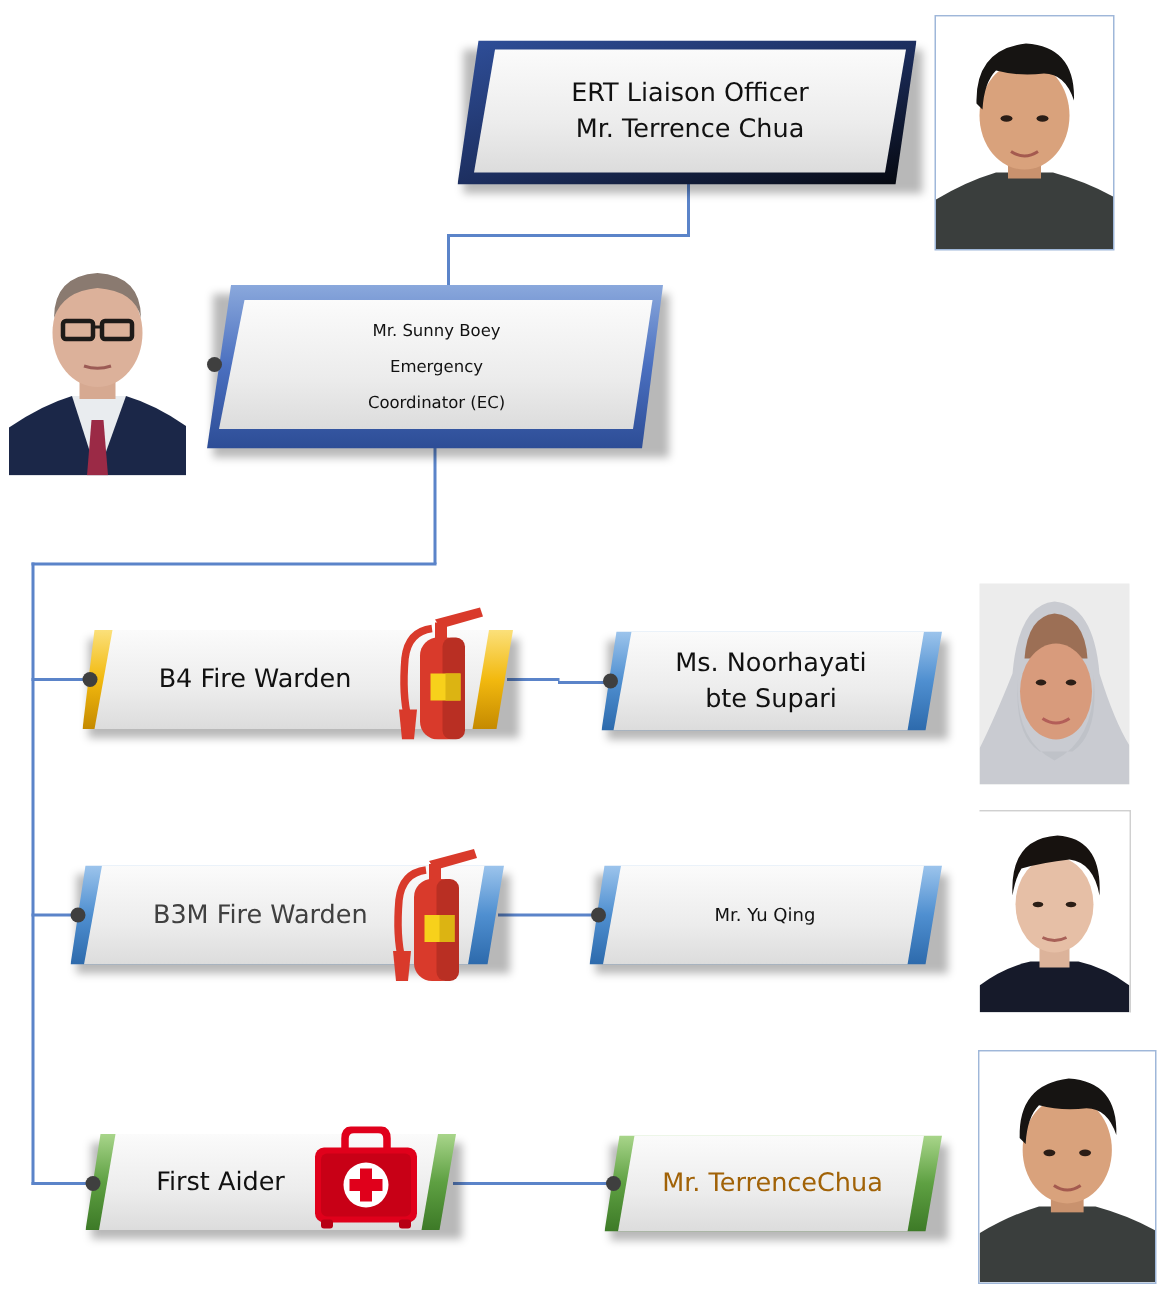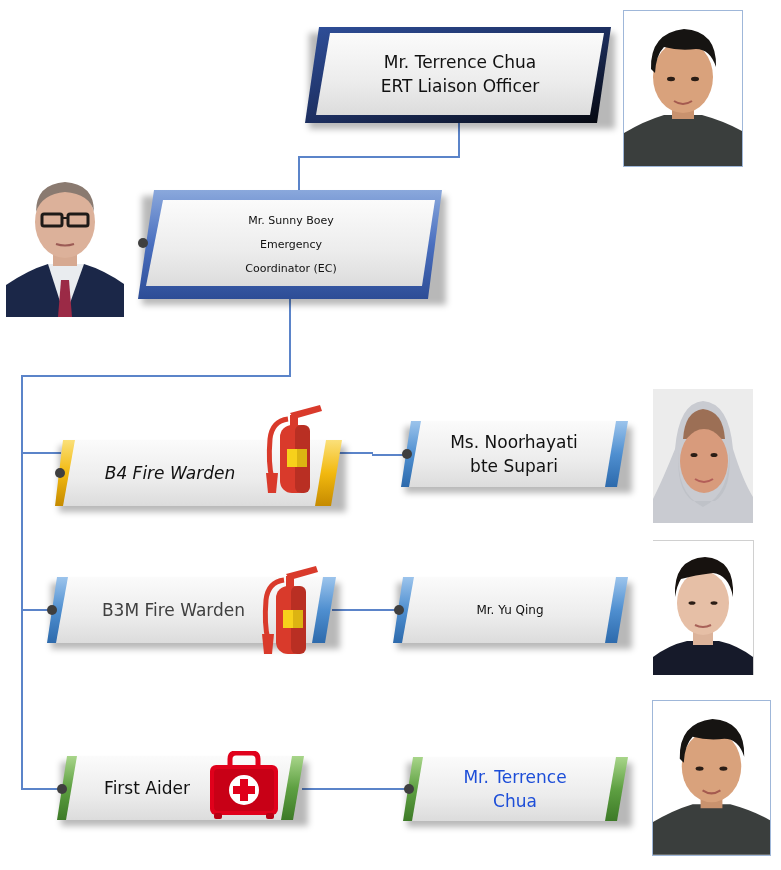--- a/index.html
+++ b/index.html
@@ -48,22 +48,22 @@
       <linearGradient id="gFace" x1="0" y1="0" x2="0" y2="1">
         <stop offset="0" stop-color="#fbfbfb"></stop>
         <stop offset="0.6" stop-color="#ececec"></stop>
         <stop offset="1" stop-color="#dcdcdc"></stop>
       </linearGradient>
     </defs>
     <polygon points="14,0 306,0 292,96 0,96" fill="url(#gTop)"></polygon>
     <polygon points="25,6 299,6 285,88 11,88" fill="url(#gFace)"></polygon>
   </svg>
   <div class="abs" style="left:30px;top:16px;width:250px;height:62px;display:flex;flex-direction:column;align-items:center;justify-content:center;font-size:17px;line-height:24px;color:#111;">
+    <span class="txt-line">ERT Liaison Officer</span>
     <span class="txt-line">Mr. Terrence Chua</span>
-    <span class="txt-line">ERT Liaison Officer</span>
   </div>
 </div>
 
 <div class="photo" style="left:623px;top:10px;width:118px;height:155px;border:1px solid #9fb7d9;background:#fff;">
   <svg width="118" height="155" viewBox="0 0 118 155">
     <rect width="118" height="155" fill="#ffffff"></rect>
     <path d="M0,155 L0,122 Q20,110 40,104 L78,104 Q100,110 118,120 L118,155 Z" fill="#3a3e3d"></path>
     <rect x="48" y="88" width="22" height="20" fill="#c9926e"></rect>
     <ellipse cx="59" cy="66" rx="30" ry="36" fill="#d9a27c"></ellipse>
     <path d="M27,58 Q26,22 60,18 Q93,20 92,56 Q86,38 72,38 Q55,40 40,36 Q32,44 31,62 Z" fill="#161412"></path>
@@ -108,21 +108,21 @@
     <rect x="47" y="84" width="24" height="22" fill="#d6a991"></rect>
     <ellipse cx="59" cy="62" rx="30" ry="36" fill="#dcb19a"></ellipse>
     <path d="M30,52 Q30,24 59,22 Q88,24 88,52 Q84,34 59,32 Q36,34 30,52 Z" fill="#8a7a70"></path>
     <rect x="36" y="54" width="20" height="12" rx="2" fill="none" stroke="#1e1a18" stroke-width="3"></rect>
     <rect x="62" y="54" width="20" height="12" rx="2" fill="none" stroke="#1e1a18" stroke-width="3"></rect>
     <line x1="56" y1="58" x2="62" y2="58" stroke="#1e1a18" stroke-width="2"></line>
     <path d="M50,84 Q59,87 68,84" stroke="#9c5b55" stroke-width="2" fill="none"></path>
   </svg>
 </div>
 
-<div class="node" style="left:55px;top:440px;width:287px;height:66px;font-style:italic;">
+<div class="node" style="left:55px;top:420px;width:287px;height:66px;">
   <div class="shadow"></div>
   <svg class="frame" width="287" height="66" viewBox="0 0 287 66">
     <defs>
       <linearGradient id="gY" x1="0" y1="0" x2="0" y2="1">
         <stop offset="0" stop-color="#fbe07a"></stop>
         <stop offset="0.5" stop-color="#f2b90f"></stop>
         <stop offset="1" stop-color="#c58a00"></stop>
       </linearGradient>
       <linearGradient id="gFace3" x1="0" y1="0" x2="0" y2="1">
         <stop offset="0" stop-color="#fbfbfb"></stop>
@@ -298,21 +298,21 @@
       </linearGradient>
       <linearGradient id="gFace8" x1="0" y1="0" x2="0" y2="1">
         <stop offset="0" stop-color="#fbfbfb"></stop>
         <stop offset="0.6" stop-color="#ececec"></stop>
         <stop offset="1" stop-color="#dcdcdc"></stop>
       </linearGradient>
     </defs>
     <polygon points="10,0 225,0 214,64 0,64" fill="url(#gG2)"></polygon>
     <polygon points="20,0 213,0 202,64 9,64" fill="url(#gFace8)"></polygon>
   </svg>
-  <div class="abs" style="left:20px;top:0;width:184px;height:64px;display:flex;flex-direction:column;align-items:center;justify-content:center;font-size:17px;line-height:24px;color:#1d4ed8;">
+  <div class="abs" style="left:20px;top:0;width:184px;height:64px;display:flex;flex-direction:row;align-items:center;justify-content:center;font-size:17px;line-height:24px;color:#a16207;">
     <span class="txt-line">Mr. Terrence</span>
     <span class="txt-line">Chua</span>
   </div>
   <div class="dot" style="left:1px;top:27px;"></div>
 </div>
 
 <div class="photo" style="left:652px;top:700px;width:117px;height:154px;border:1px solid #9fb7d9;background:#fff;">
   <svg width="117" height="154" viewBox="0 0 118 155">
     <rect width="118" height="155" fill="#ffffff"></rect>
     <path d="M0,155 L0,122 Q20,110 40,104 L78,104 Q100,110 118,120 L118,155 Z" fill="#3a3e3d"></path>

